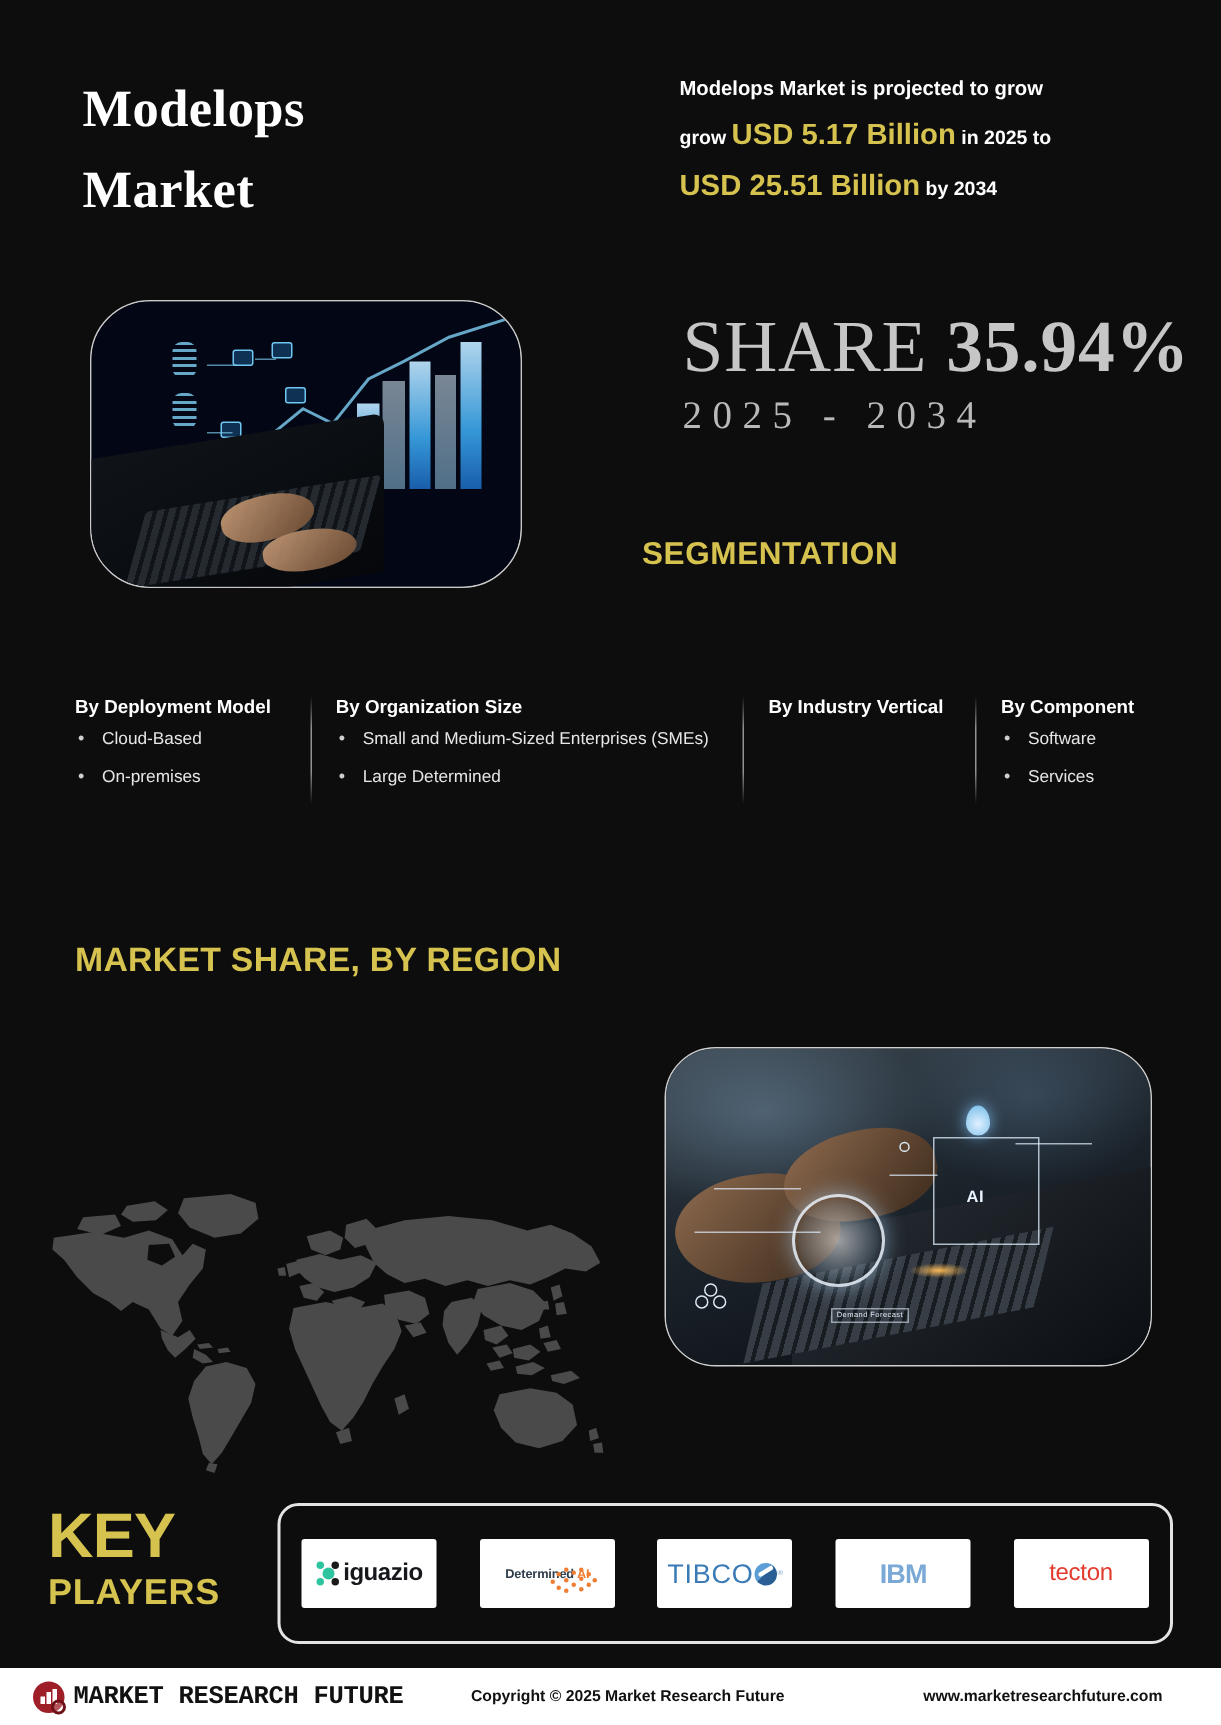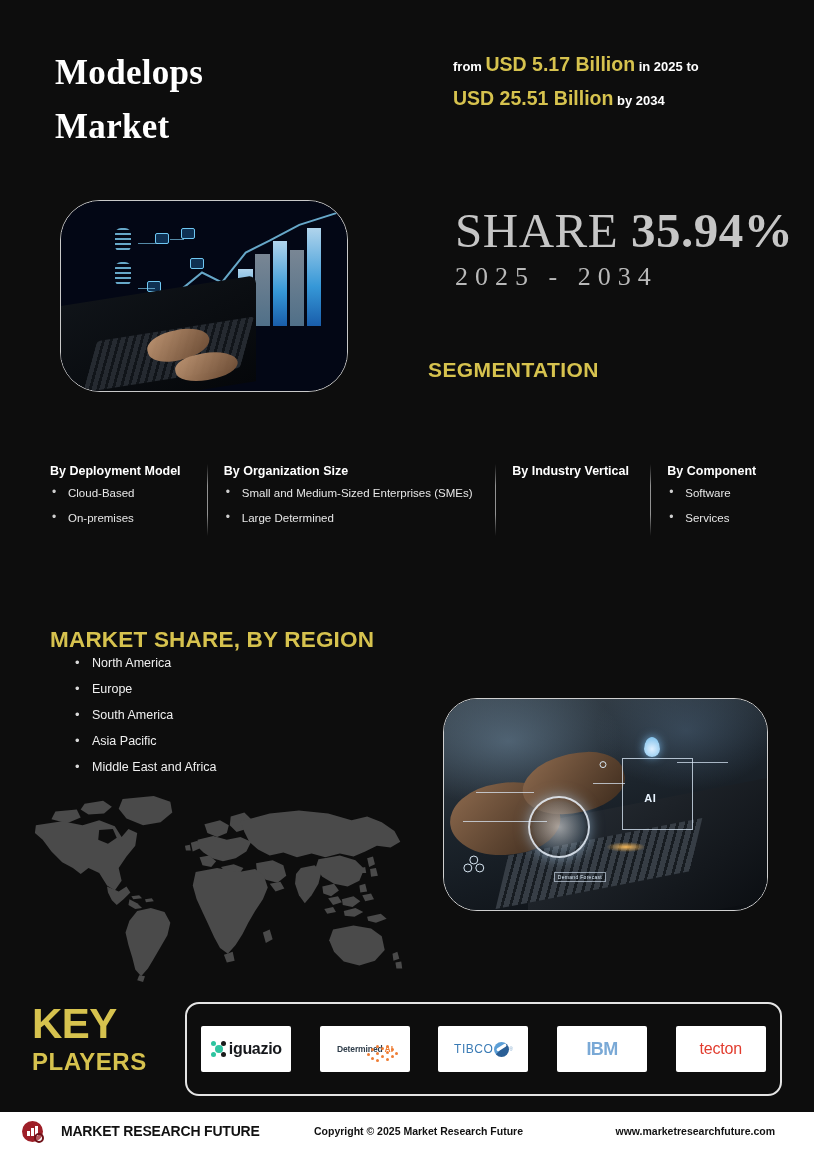--- a/index.html
+++ b/index.html
@@ -201,21 +201,21 @@
   .ig-dots i:nth-child(5){ width:5px;height:5px; left:10px; top:12px; background:#1a1a1a; }
   .ig-word { font-size:16px; font-weight:bold; color:#16181c; letter-spacing:-.3px; }
 
   .logo-determined { text-align:center; }
   .det-brain { position:relative; width:34px; height:20px; margin:0 auto 2px; }
   .det-brain i { position:absolute; width:3px; height:3px; border-radius:50%; background:#ef7d34; }
   .det-word { font-size:8.5px; font-weight:bold; color:#2f3d4a; letter-spacing:-.1px; }
   .det-word span { color:#ef7d34; }
 
   .logo-tibco { display:flex; align-items:center; }
-  .tibco-word { font-size:12px; color:#3a7bb5; letter-spacing:.5px; font-family:"Liberation Sans",sans-serif; }
+  .tibco-word { font-size:18px; color:#3a7bb5; letter-spacing:.5px; font-family:"Liberation Sans",sans-serif; }
   .tibco-swoosh { width:15px; height:15px; border-radius:50%;
     background: linear-gradient(135deg,#5b9ed6 45%, #2a5f96 50%); margin-left:1px;
     position:relative; }
   .tibco-swoosh::after { content:""; position:absolute; left:2px; top:4px; width:11px; height:3px;
     background:#fff; border-radius:3px; transform:rotate(-32deg); }
   .tibco-r { font-size:5px; color:#7fa8cd; vertical-align:super; }
 
   .tecton-word { font-size:16px; color:#e23c2e; letter-spacing:-.2px; font-weight:500; }
 
   .ibm-word { font-size:18px; font-weight:bold; color:#7aa9d6; letter-spacing:-.6px;
@@ -228,37 +228,38 @@
     background: #ffffff;
     display: flex; align-items: center;
   }
   .footer-brand { display: flex; align-items: center; gap: 6px; margin-left: 22px; width: 270px; }
   .mrf-mark { position:relative; width:21px; height:21px; border-radius:50%;
     background:#9e1f28; display:flex; align-items:center; justify-content:center; }
   .mrf-mark .bars { display:flex; align-items:flex-end; gap:1.5px; height:10px; }
   .mrf-mark .bars span { width:2.5px; background:#fff; display:block; }
   .mrf-mark .lens { position:absolute; right:-1px; bottom:-1px; width:10px; height:10px;
     border:2px solid #6f1118; border-radius:50%; background:rgba(255,255,255,.25); }
-  .mrf-name { font-family:Liberation Sans, sans-serif; font-size:14px; font-weight:bold; color:#111; letter-spacing:-.2px;margin-left:12px; }
+  .mrf-name { font-family:Liberation Mono, monospace; font-size:17px; font-weight:bold; color:#111; letter-spacing:-.2px; }
   .footer-copy { flex:1; text-align:center; font-size:10.5px; font-weight:bold; color:#111; }
   .footer-url { width: 230px; text-align:right; margin-right:39px; font-size:10.5px; font-weight:bold; color:#111; }
 </style>
 </head>
 <body>
 
 <div class="page">
 
   <div class="title">
     <div>Modelops</div>
     <div>Market</div>
   </div>
 
   <div class="proj">
+    <div class="l1">Modelops Market is projected to grow</div>
     <div class="l2">
-      <span>from</span>
+      <span>grow</span>
       <span class="gold-big">USD 5.17 Billion</span>
       <span>in 2025 to</span>
     </div>
     <div class="l3">
       <span class="gold-big">USD 25.51 Billion</span>
       <span>by 2034</span>
     </div>
   </div>
 
   <div class="hero1">
@@ -333,27 +334,20 @@
         <h4>By Component</h4>
         <ul>
           <li class="bulleted">Software</li>
           <li class="bulleted">Services</li>
         </ul>
       </div>
     </div>
   </div>
 
   <div class="ms-title">MARKET SHARE, BY REGION</div>
-  <ul class="ms-list">
-    <li>North America</li>
-    <li>Europe</li>
-    <li>South America</li>
-    <li>Asia Pacific</li>
-    <li>Middle East and Africa</li>
-  </ul>
 
   <div class="worldmap">
     <svg viewBox="0 0 800 390" xmlns="http://www.w3.org/2000/svg">
       <g fill="#4a4a4a">
 
         <path d="M198 8 L262 2 L296 14 L300 36 L276 56 L240 62 L206 48 L190 28 Z"></path>
         <path d="M120 18 L158 12 L176 24 L160 38 L128 40 L112 30 Z"></path>
         <path d="M60 34 L104 30 L112 46 L84 58 L52 50 Z"></path>
 
         <path d="M20 62 L74 54 L116 62 L150 52 L182 64 L196 86 L210 70 L228 78 L224 104

